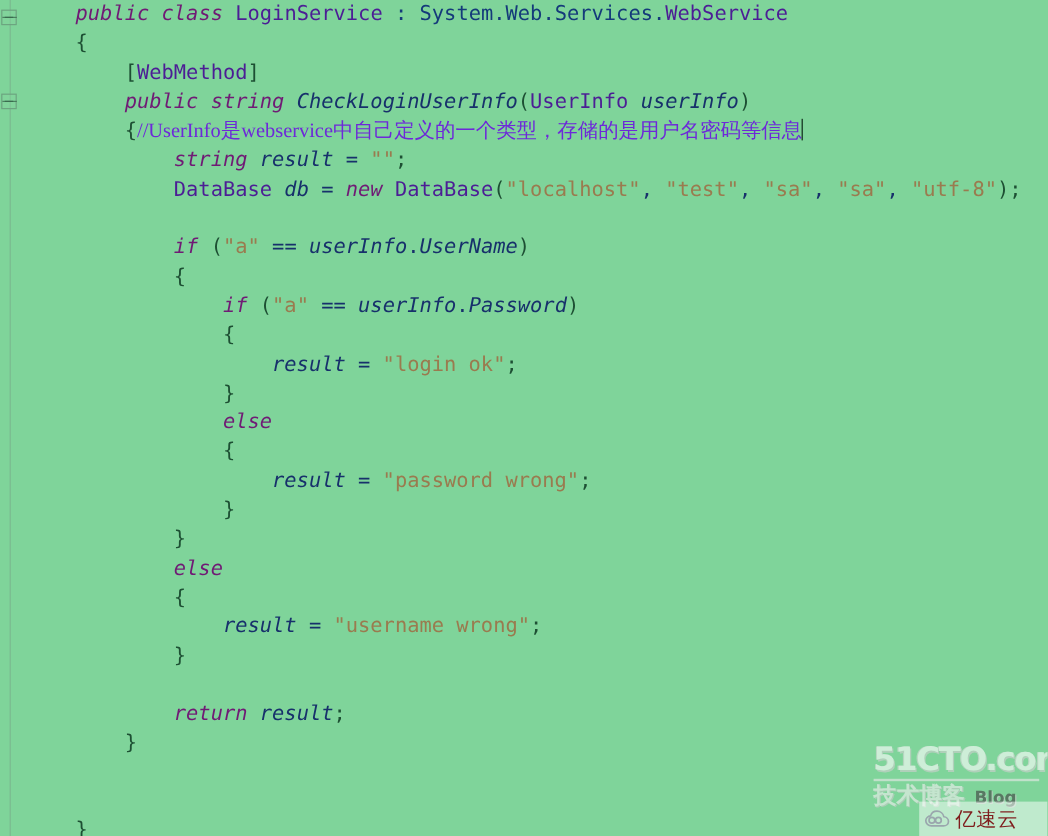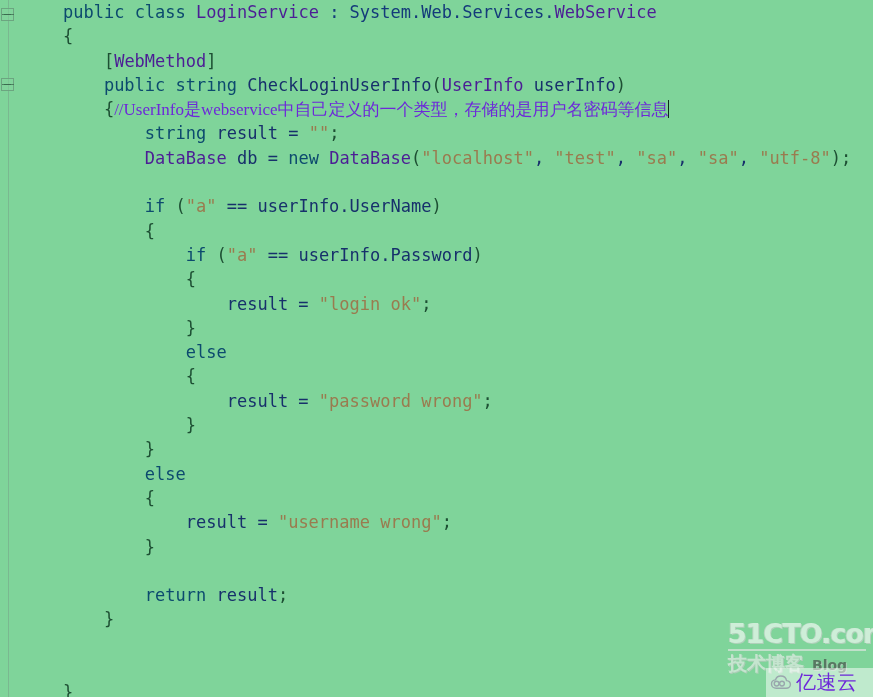--- a/index.html
+++ b/index.html
@@ -77,24 +77,24 @@
     white-space: pre;
     letter-spacing: 0px;
   }
   .code-line {
     height: 24.3px;
     padding-left: 22px;
     white-space: pre;
   }
 
   
-  .tok-kw    { color: #0c4a6e; }          
+  .tok-kw    { color: #701a75; font-style: italic; }          
   .tok-type  { color: #4c1d95; }          
   .tok-ns    { color: #143a7a; }          
-  .tok-id    { color: #17306b; }          
+  .tok-id    { color: #17306b; font-style: italic; }          
   .tok-str   { color: #9a7b4f; }          
   .tok-punc  { color: #1d4f33; }          
   .tok-cmt   { color: #6d28d9; font-family: Liberation Serif, serif; }          
   .tok-op    { color: #17306b; }
 
   
   .caret {
     display: inline-block;
     width: 1px;
     height: 18px;
@@ -163,23 +163,23 @@
     padding-left: 4px;
     box-sizing: border-box;
     pointer-events: none;
   }
   #watermark-yisuyun .ys-cloud {
     flex: 0 0 auto;
     line-height: 0;
   }
   #watermark-yisuyun .ys-text {
     font-family: "DejaVu Sans", "Liberation Sans", sans-serif;
-    font-size: 20px;
+    font-size: 17px;
     font-weight: normal;
-    color: #6d28d9;
+    color: #7f1d1d;
     letter-spacing: 0.5px;
   }
 </style>
 </head>
 <body>
 
 <div id="editor-root">
 
   <div id="fold-gutter">
     <div class="fold-rail"></div>

